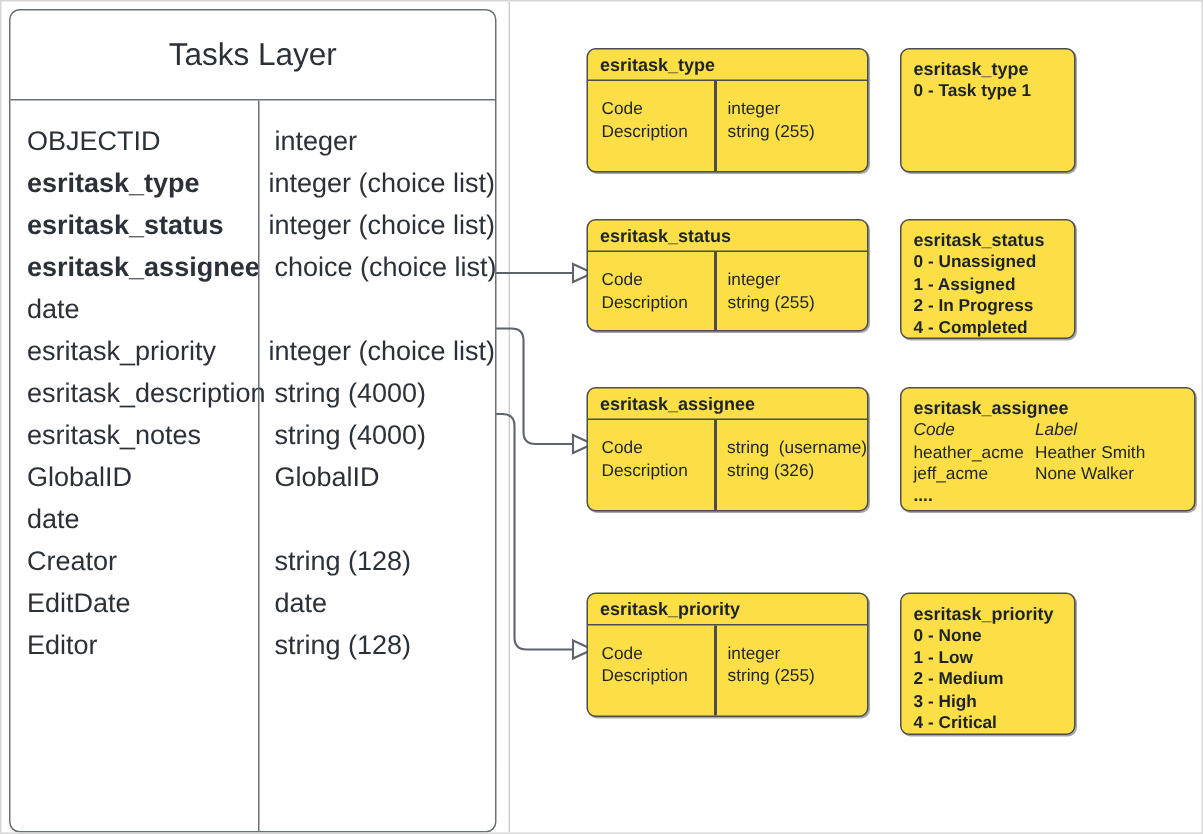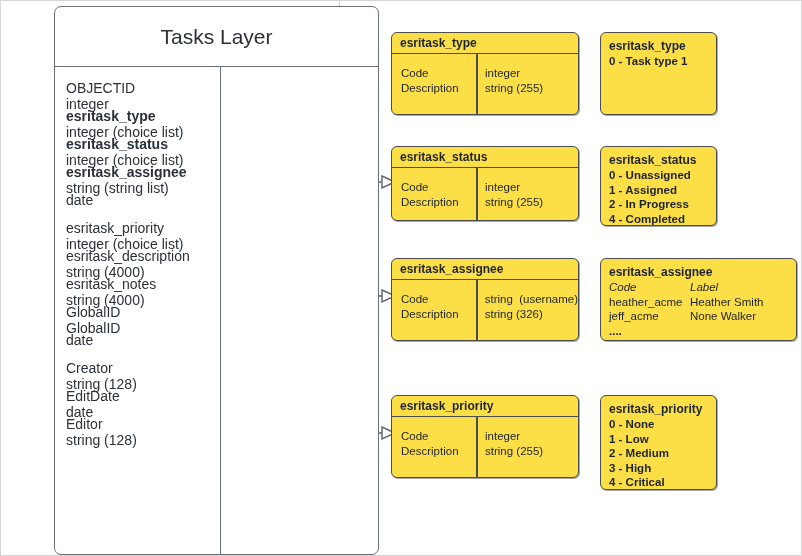--- a/index.html
+++ b/index.html
@@ -28,21 +28,20 @@
     width: 1px;
     background: #cfcfcf;
   }
   
   .entity {
     position: absolute;
     box-sizing: border-box;
     background: #ffffff;
     border: 1px solid #6a707a;
     border-radius: 7px;
-    margin-left: 48px;
   }
   .entity-title {
     height: 60px;
     display: flex;
     align-items: center;
     justify-content: center;
     font-size: 21px;
     color: #2b3138;
     border-bottom: 1px solid #6a707a;
     box-sizing: border-box;
@@ -57,23 +56,22 @@
     position: absolute;
     top: 0;
     bottom: 0;
     left: 165px;
     width: 1px;
     background: #6a707a;
   }
   .field-row {
     display: flex;
     height: 28px;
-    align-items: flex-start;
-    font-size: 14px;
-    flex-direction: column;
+    align-items: center;
+    font-size: 18px;
   }
   .field-name {
     width: 165px;
     padding-left: 11px;
     box-sizing: border-box;
     white-space: nowrap;
   }
   .field-type {
     padding-left: 11px;
     white-space: nowrap;
@@ -195,21 +193,21 @@
       <div class="field-row key">
         <div class="field-name">esritask_type</div>
         <div class="field-type">integer (choice list)</div>
       </div>
       <div class="field-row key">
         <div class="field-name">esritask_status</div>
         <div class="field-type">integer (choice list)</div>
       </div>
       <div class="field-row key">
         <div class="field-name">esritask_assignee</div>
-        <div class="field-type">string (string list)</div>
+        <div class="field-type">choice (choice list)</div>
       </div>
       <div class="field-row">
         <div class="field-type">date</div>
       </div>
       <div class="field-row">
         <div class="field-name">esritask_priority</div>
         <div class="field-type">integer (choice list)</div>
       </div>
       <div class="field-row">
         <div class="field-name">esritask_description</div>

